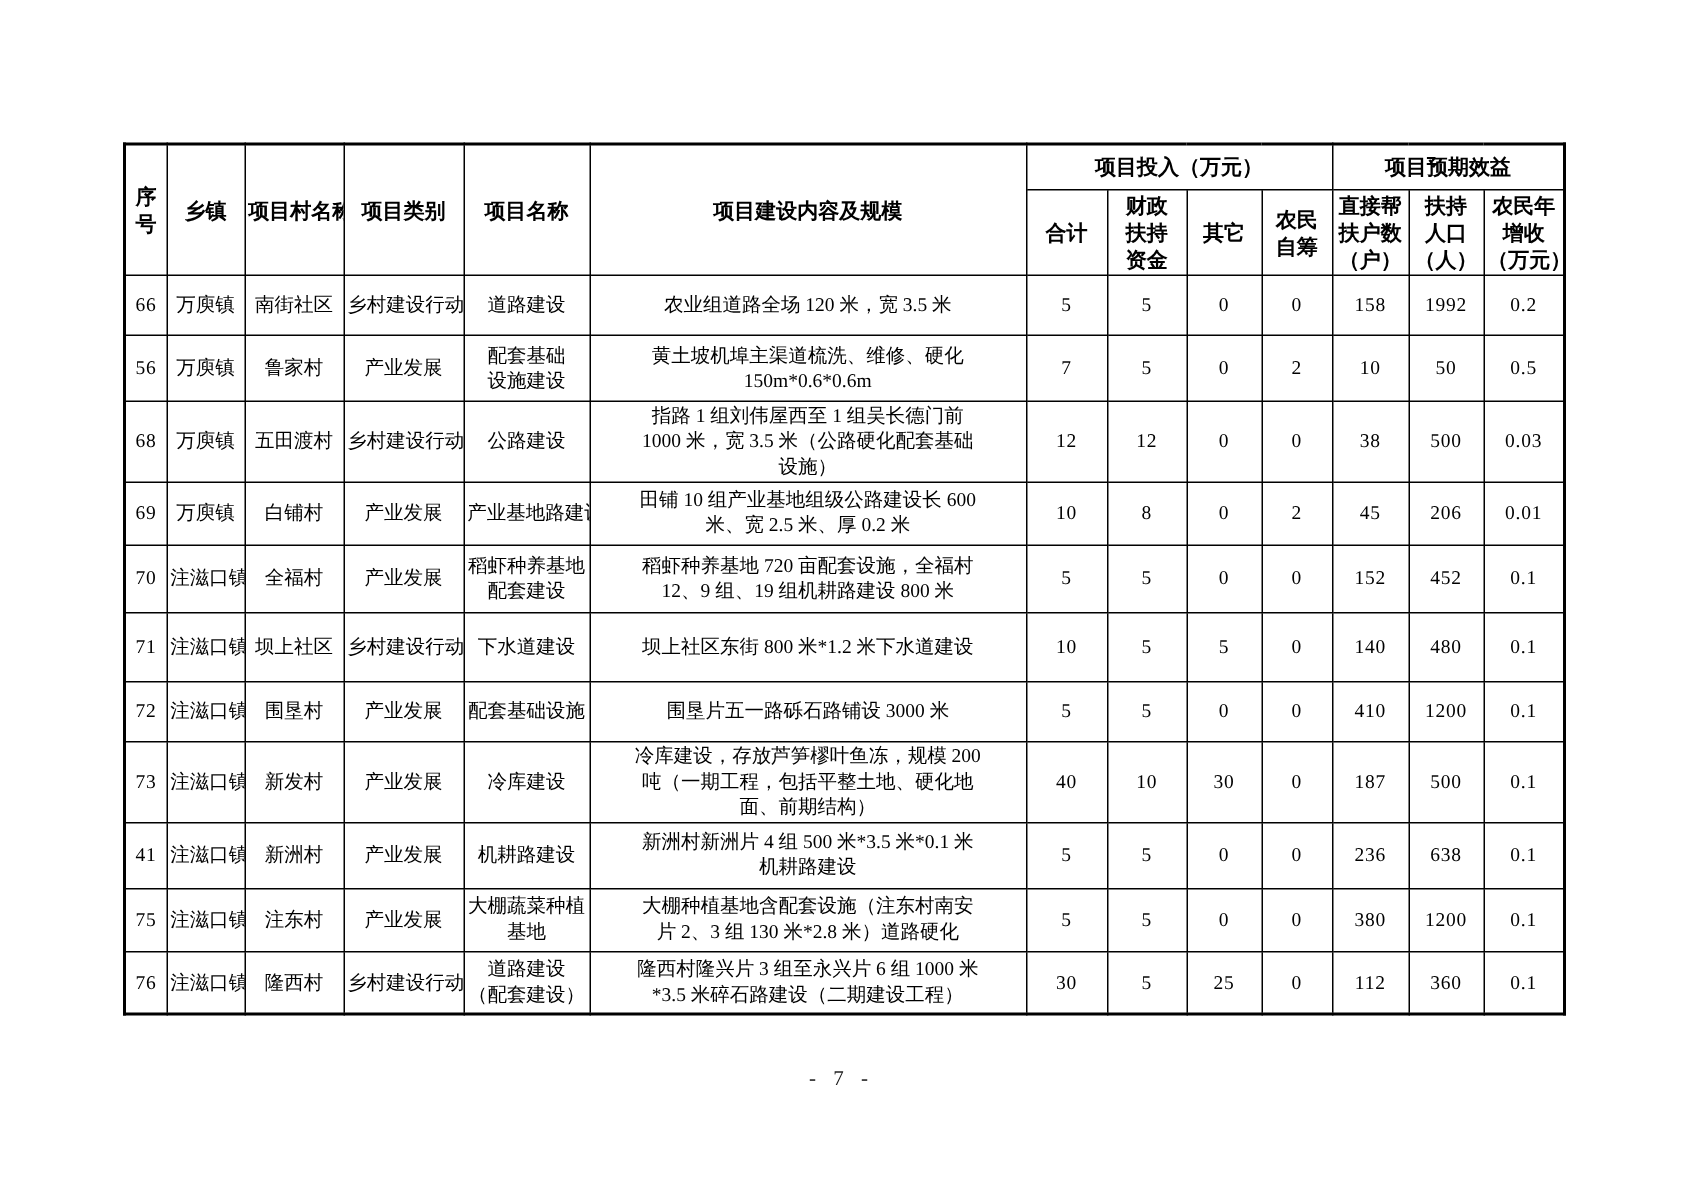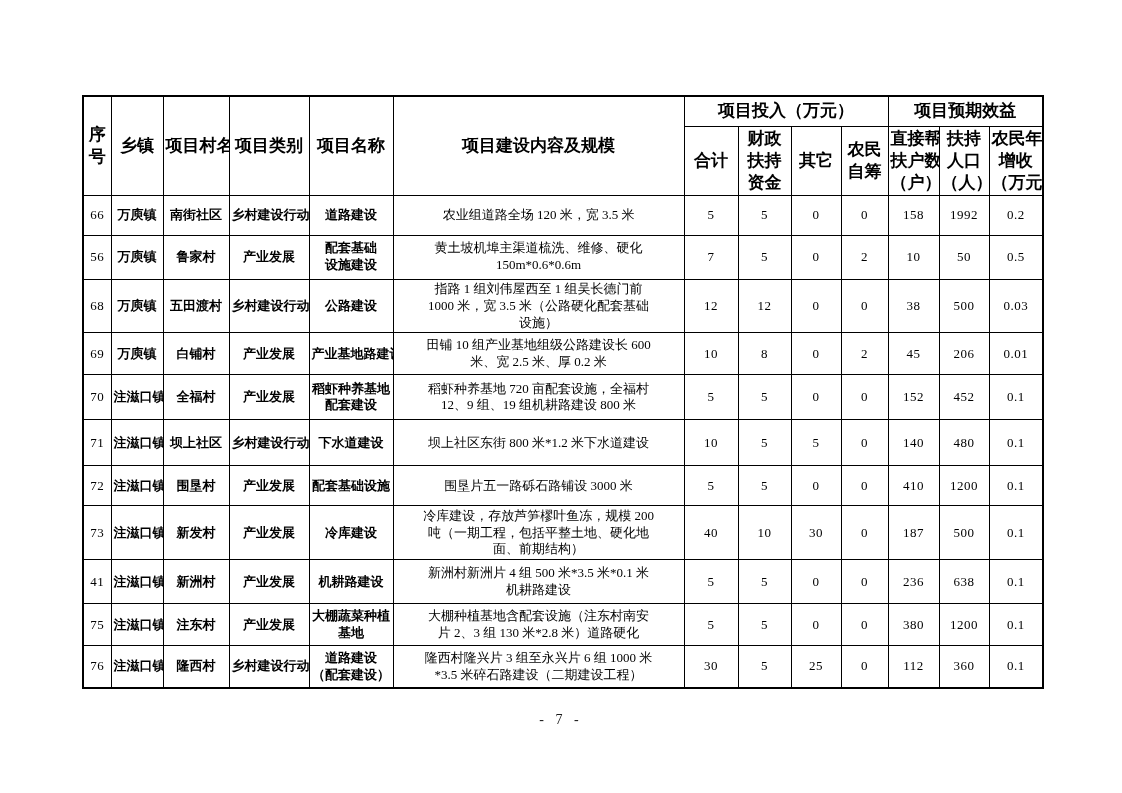--- a/index.html
+++ b/index.html
@@ -33,23 +33,23 @@
     padding: 1px 2px;
     vertical-align: middle;
     text-align: center;
     font-size: 13px;
     line-height: 1.3;
     overflow: hidden;
   }
   table.projects th {
     font-weight: bold;
     font-family: "Liberation Sans", "DejaVu Sans", sans-serif;
-    font-size: 17px;
-  }
-  .pre { white-space: pre; font-weight: bold; }
+    font-size: 14px;
+  }
+  .pre { white-space: pre; }
   td.c-content {
     text-align: left;
     padding-left: 6px;
     padding-right: 4px;
     white-space: pre-line;
   }
   td.c-num { font-size: 13px; letter-spacing: 0.5px; }
   .footer {
     position: absolute;
     top: 712px;

